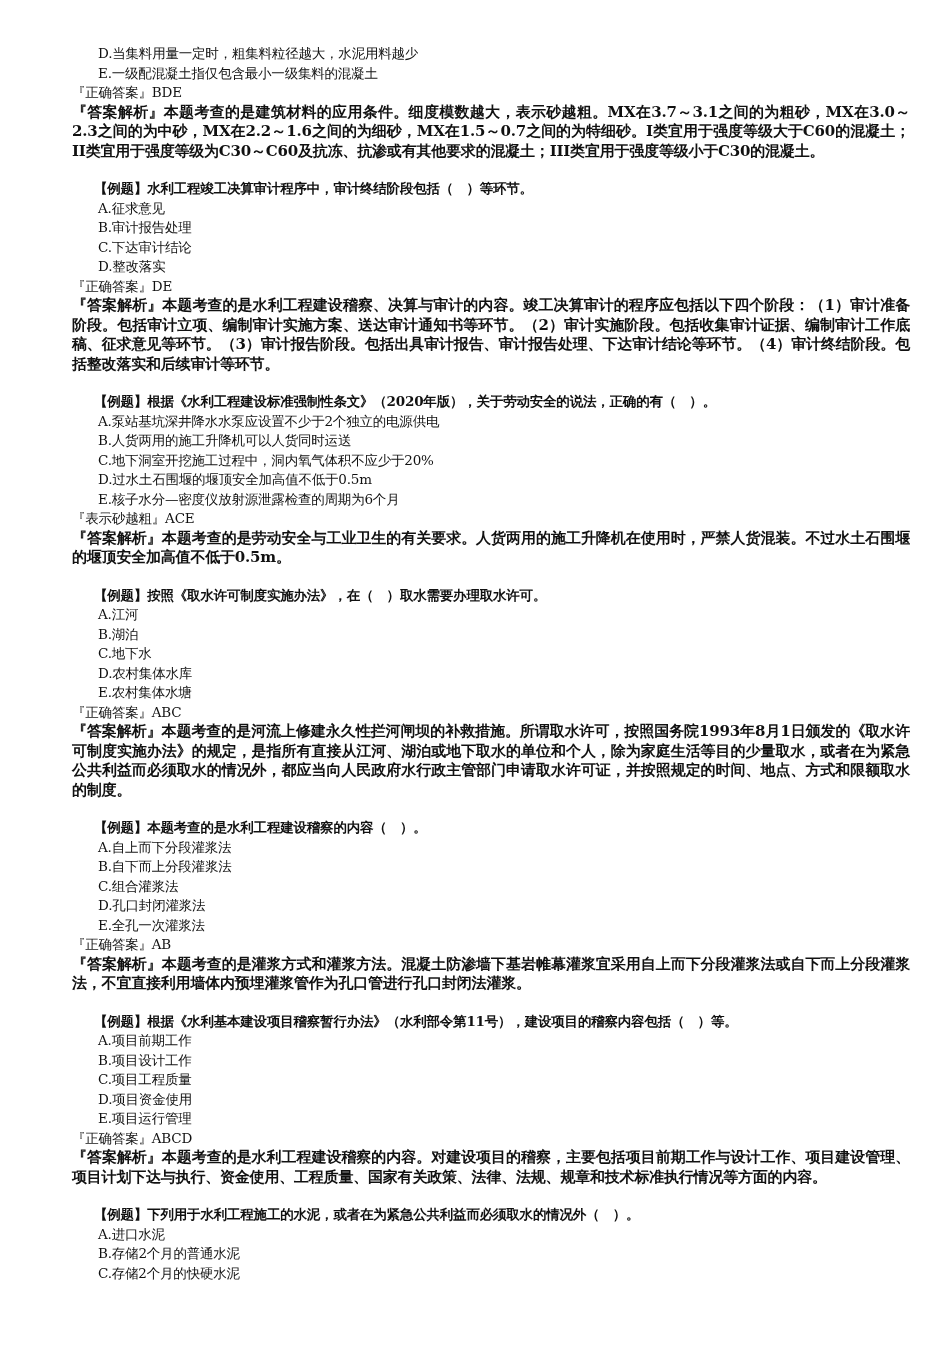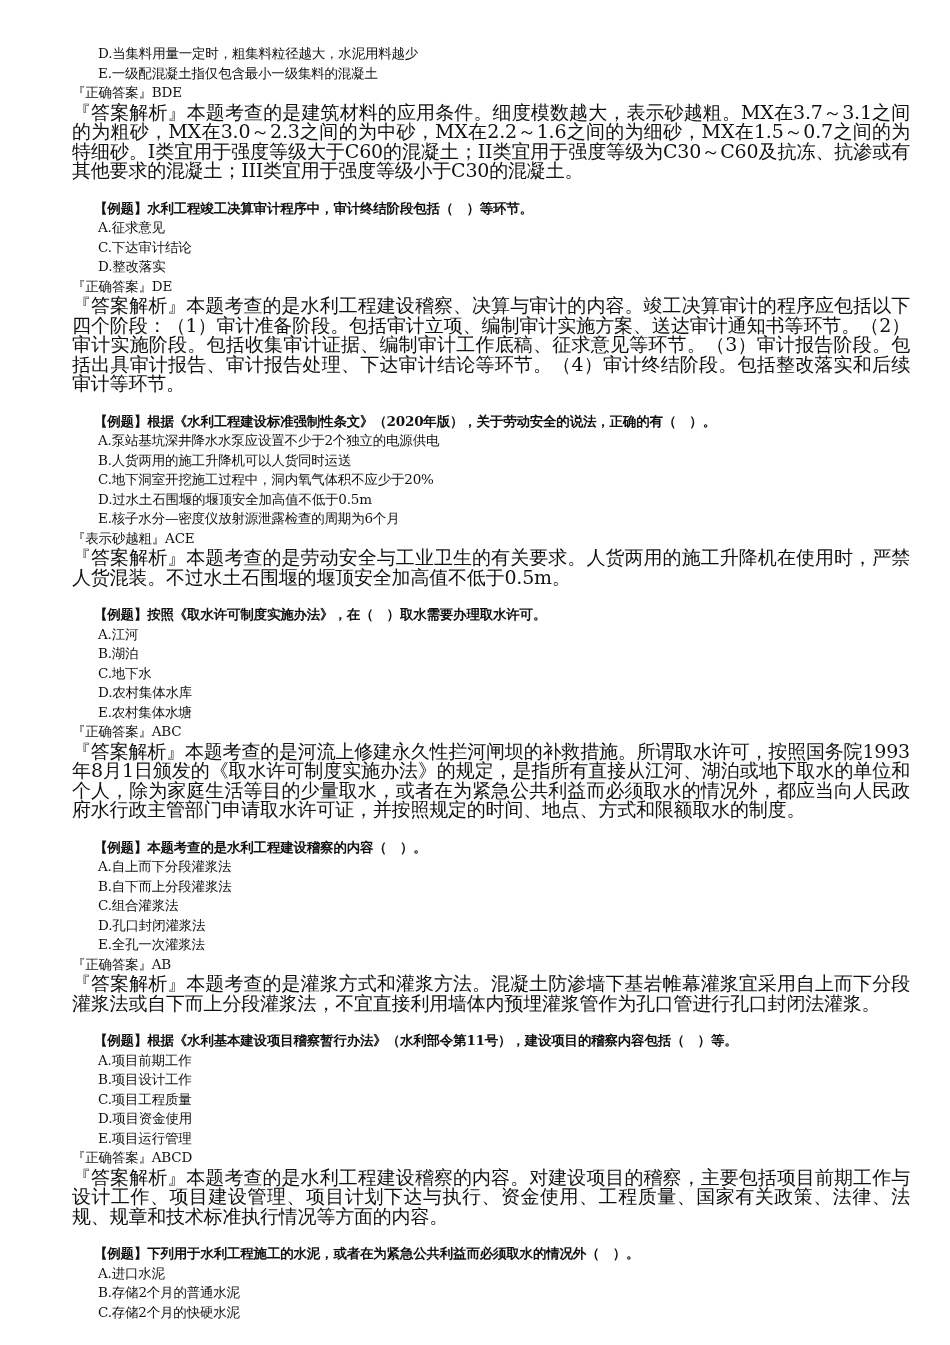--- a/index.html
+++ b/index.html
@@ -2,39 +2,40 @@
 <html><head>
 <meta charset="utf-8">
 <style>
   html, body { margin: 0; padding: 0; background: #ffffff; }
   body { width: 950px; height: 1345px; position: relative; overflow: hidden;
          font-family: "DejaVu Serif", "Liberation Serif", serif; color: #111111; }
   .page { position: absolute; left: 58px; top: 44px; width: 838px; margin-left: 14px; }
   .line { font-size: 13.5px; line-height: 19.5px; white-space: nowrap; letter-spacing: -0.2px; }
   .opt { padding-left: 26px; }
   .qstem { padding-left: 22px; font-weight: bold; }
-  .para { font-size: 19px; line-height: 19.5px; text-align: justify; letter-spacing: -0.2px; }
+  .para { font-size: 15px; line-height: 19.5px; text-align: justify; letter-spacing: -0.2px; font-weight: bold; }
   .gap { height: 18px; }
 </style>
 </head>
 <body>
 
 <div class="page">
 
   <section>
     <div class="line opt">D.当集料用量一定时，粗集料粒径越大，水泥用料越少</div>
     <div class="line opt">E.一级配混凝土指仅包含最小一级集料的混凝土</div>
     <div class="line">『正确答案』BDE</div>
     <div class="para">『答案解析』本题考查的是建筑材料的应用条件。细度模数越大，表示砂越粗。MX在3.7～3.1之间的为粗砂，MX在3.0～2.3之间的为中砂，MX在2.2～1.6之间的为细砂，MX在1.5～0.7之间的为特细砂。I类宜用于强度等级大于C60的混凝土；II类宜用于强度等级为C30～C60及抗冻、抗渗或有其他要求的混凝土；III类宜用于强度等级小于C30的混凝土。</div>
   </section>
   <div class="gap"></div>
 
   <section>
     <div class="line qstem">【例题】水利工程竣工决算审计程序中，审计终结阶段包括（　）等环节。</div>
     <div class="line opt">A.征求意见</div>
+    <div class="line opt">B.审计报告处理</div>
     <div class="line opt">C.下达审计结论</div>
     <div class="line opt">D.整改落实</div>
     <div class="line">『正确答案』DE</div>
     <div class="para">『答案解析』本题考查的是水利工程建设稽察、决算与审计的内容。竣工决算审计的程序应包括以下四个阶段：（1）审计准备阶段。包括审计立项、编制审计实施方案、送达审计通知书等环节。（2）审计实施阶段。包括收集审计证据、编制审计工作底稿、征求意见等环节。（3）审计报告阶段。包括出具审计报告、审计报告处理、下达审计结论等环节。（4）审计终结阶段。包括整改落实和后续审计等环节。</div>
   </section>
   <div class="gap"></div>
 
   <section>
     <div class="line qstem">【例题】根据《水利工程建设标准强制性条文》（2020年版），关于劳动安全的说法，正确的有（　）。</div>
     <div class="line opt">A.泵站基坑深井降水水泵应设置不少于2个独立的电源供电</div>

